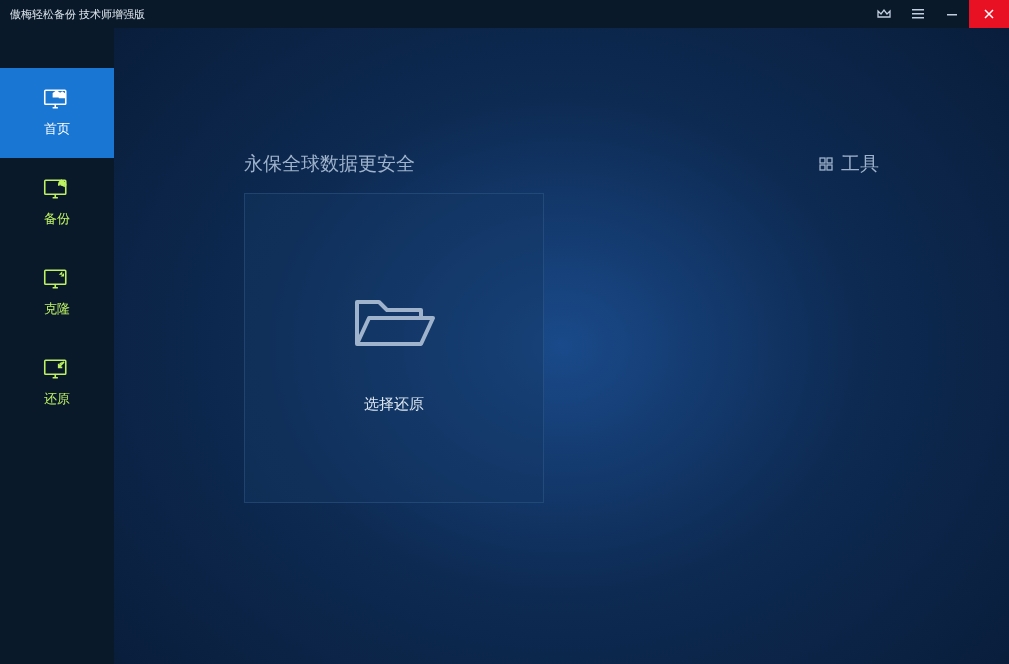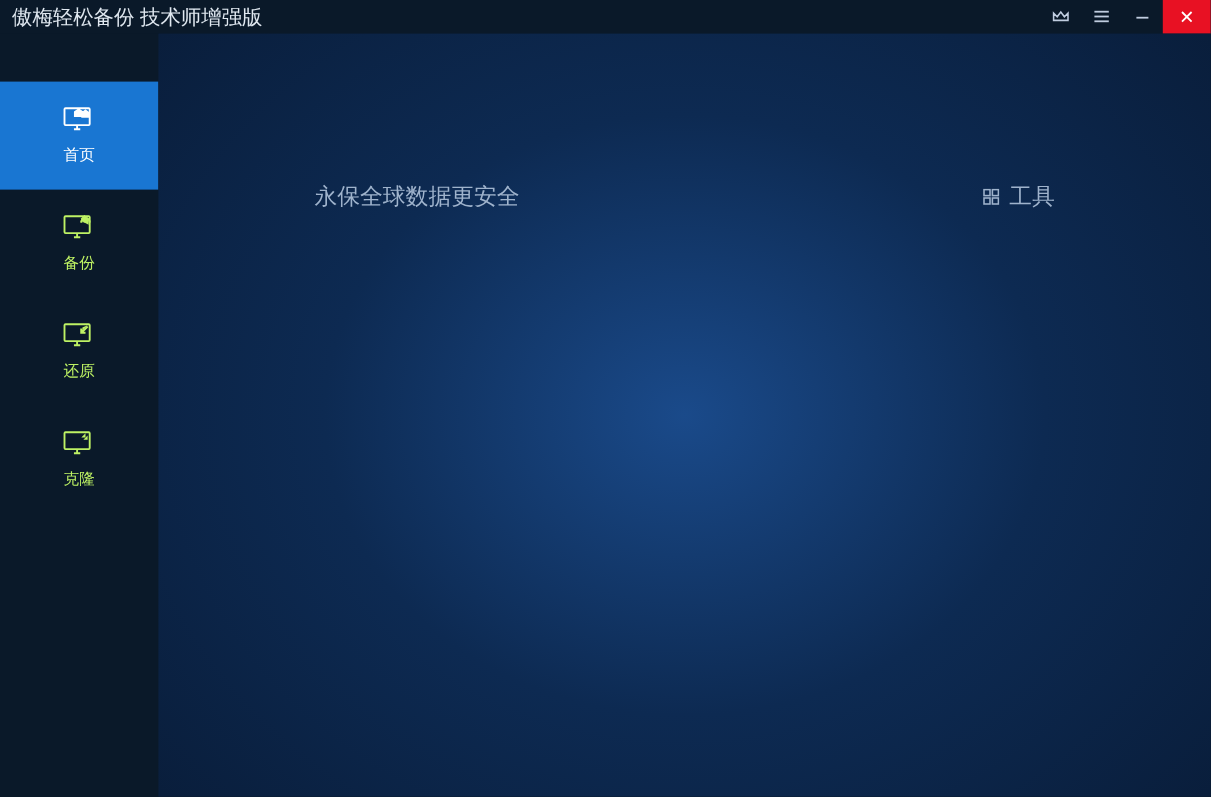--- a/index.html
+++ b/index.html
@@ -12,40 +12,40 @@
   color: #c0cde0;
   user-select: none;
 }
 .titlebar {
   height: 28px;
   background: #0a1929;
   display: flex;
   align-items: center;
   padding: 0 0 0 10px;
   color: #e0e8f0;
-  font-size: 17px;
+  font-size: 11px;
 }
 .titlebar-spacer { flex: 1; }
 .titlebar-icon {
   width: 34px;
   height: 28px;
   display: flex;
   align-items: center;
   justify-content: center;
   color: #c0cde0;
   cursor: pointer;
 }
 .close-btn { background: #e81123; color: #fff; width: 40px; }
 
 .app-body {
   display: flex;
   height: calc(100% - 28px);
 }
 .sidebar {
-  width: 132px;
+  width: 114px;
   background: #0a1929;
   display: flex;
   flex-direction: column;
   padding-top: 40px;
 }
 .sidebar-item {
   height: 90px;
   display: flex;
   flex-direction: column;
   align-items: center;
@@ -161,34 +161,34 @@
         <path d="M18 8 Q18 4 22 4 Q26 4 26 8"></path>
         <path d="M24 3 L27 6 L24 9" fill="currentColor" stroke="none" transform="translate(-1,-1)"></path>
       </svg>
       <span>备份</span>
     </div>
 
     <div class="sidebar-item">
       <svg class="sidebar-icon" viewBox="0 0 32 24" fill="none" stroke="currentColor" stroke-width="1.8">
         <rect x="2" y="2" width="24" height="16" rx="1"></rect>
         <path d="M11 22 L17 22 M14 18 L14 22"></path>
+        <path d="M22 3 L18 7 L22 7 Z" fill="currentColor" stroke="none"></path>
+        <path d="M20 9 L24 5 L24 9 Z" fill="currentColor" stroke="none"></path>
+      </svg>
+      <span>克隆</span>
+    </div>
+
+    <div class="sidebar-item">
+      <svg class="sidebar-icon" viewBox="0 0 32 24" fill="none" stroke="currentColor" stroke-width="1.8">
+        <rect x="2" y="2" width="24" height="16" rx="1"></rect>
+        <path d="M11 22 L17 22 M14 18 L14 22"></path>
         <path d="M24 4 L18 10 M18 6 L18 10 L22 10" stroke-width="2"></path>
         <path d="M24 3 L19 8 L19 5 Z" fill="currentColor" stroke="none"></path>
       </svg>
       <span>还原</span>
-    </div>
-
-    <div class="sidebar-item">
-      <svg class="sidebar-icon" viewBox="0 0 32 24" fill="none" stroke="currentColor" stroke-width="1.8">
-        <rect x="2" y="2" width="24" height="16" rx="1"></rect>
-        <path d="M11 22 L17 22 M14 18 L14 22"></path>
-        <path d="M22 3 L18 7 L22 7 Z" fill="currentColor" stroke="none"></path>
-        <path d="M20 9 L24 5 L24 9 Z" fill="currentColor" stroke="none"></path>
-      </svg>
-      <span>克隆</span>
     </div>
 
   </div>
 
   <div class="main">
     <div class="content">
       <div class="hero-row">
         <span>永保全球数据更安全</span>
         <div class="tools-link">
           <svg width="14" height="14" viewBox="0 0 14 14" fill="none" stroke="currentColor" stroke-width="1.3">
@@ -196,16 +196,25 @@
               <rect x="8" y="1" width="5" height="5"></rect>
             <rect x="1" y="8" width="5" height="5"></rect>
               <rect x="8" y="8" width="5" height="5"></rect>
           </svg>
           <span>工具</span>
         </div>
       </div>
 
       <div class="cards">
 
+        <div class="card">
+          <div class="card-icon-wrap">
+            <svg width="90" height="70" viewBox="0 0 90 70" fill="none" stroke="#9fb3cc" stroke-width="4" stroke-linejoin="round">
+              <path d="M8 56 L8 14 L30 14 L38 22 L72 22 L72 30"></path>
+              <path d="M8 56 L20 30 L84 30 L72 56 Z" fill="none"></path>
+            </svg>
+          </div>
+          <div class="card-label">选择还原</div>
+        </div>
       </div>
     </div>
   </div>
 </div>
 
 </body></html>

